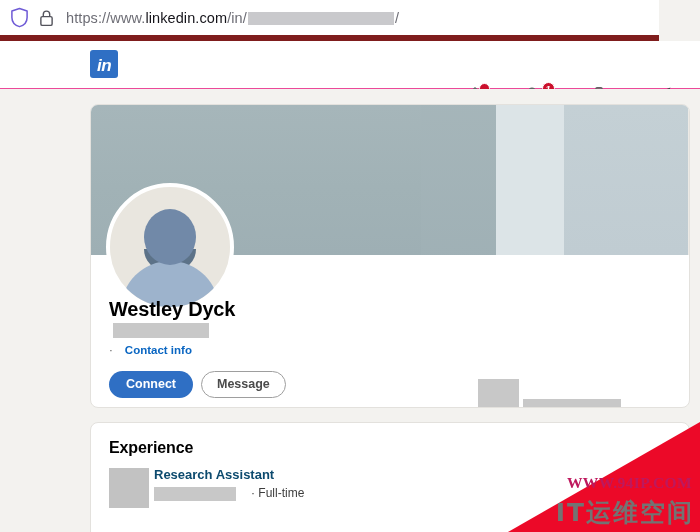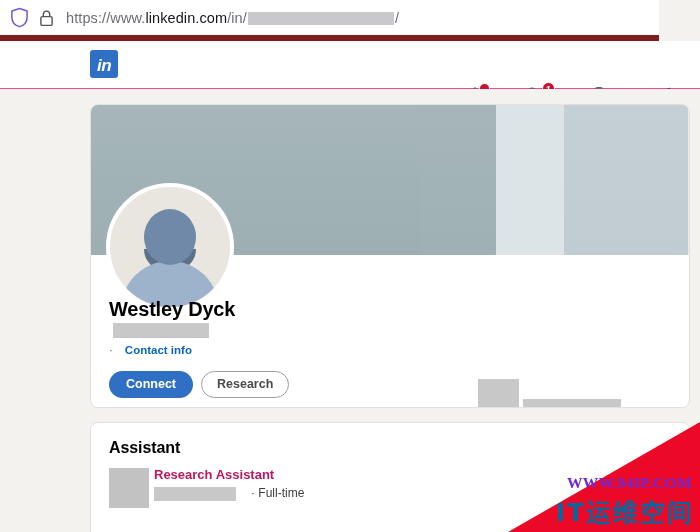--- a/index.html
+++ b/index.html
@@ -386,21 +386,21 @@
     position: absolute;
     left: 18px; top: 45px;
     width: 40px; height: 40px;
     background: #c2c2c2;
   }
   .exp-role {
     position: absolute;
     left: 63px; top: 45px;
     font-size: 13px;
     font-weight: bold;
-    color: #be185d;
+    color: #0c4a6e;
     line-height: 1;
   }
   .exp-meta {
     position: absolute;
     left: 63px; top: 63px;
     font-size: 12px;
     color: #3d3d3d;
     line-height: 15px;
     display: flex;
     align-items: center;
@@ -426,33 +426,33 @@
     position: absolute;
     left: 0; top: 0;
     width: 192px; height: 110px;
     background: #ec0928;
     clip-path: polygon(100% 0, 100% 100%, 0 100%);
   }
   .wm-url {
     position: absolute;
     right: 8px;
     bottom: 42px;
-    color: #6d28d9;
+    color: #be185d;
     font-family: "Liberation Serif", serif;
     font-weight: bold;
     font-size: 15.5px;
     letter-spacing: 0.4px;
     line-height: 1;
     white-space: nowrap;
   }
   .wm-cn {
     position: absolute;
     right: 6px;
     bottom: 7px;
-    color: #0369a1;
+    color: #737373;
     font-family: "DejaVu Sans", sans-serif;
     font-weight: bold;
     font-size: 25px;
     letter-spacing: 2px;
     line-height: 1;
     white-space: nowrap;
   }
 </style>
 </head>
 <body>
@@ -560,30 +560,30 @@
         <div class="profile-headline">
           <span class="redact headline-redact"></span>
         </div>
 
         <div class="contact-row">
           <span>·</span><span class="contact-link">Contact info</span>
         </div>
 
         <div class="action-row">
           <div class="btn btn-primary">Connect</div>
-          <div class="btn btn-outline">Research</div>
+          <div class="btn btn-outline">Message</div>
         </div>
 
         <div class="right-redact-square"></div>
         <div class="right-redact-bar"></div>
       </div>
     </div>
 
     <div class="card experience-card">
-      <div class="exp-title">Assistant</div>
+      <div class="exp-title">Experience</div>
       <div class="exp-logo"></div>
       <div class="exp-role">Research Assistant</div>
       <div class="exp-meta">
         <span class="exp-company-redact"></span>
         <span class="exp-meta-text">· Full-time</span>
       </div>
     </div>
 
   </div>
 

